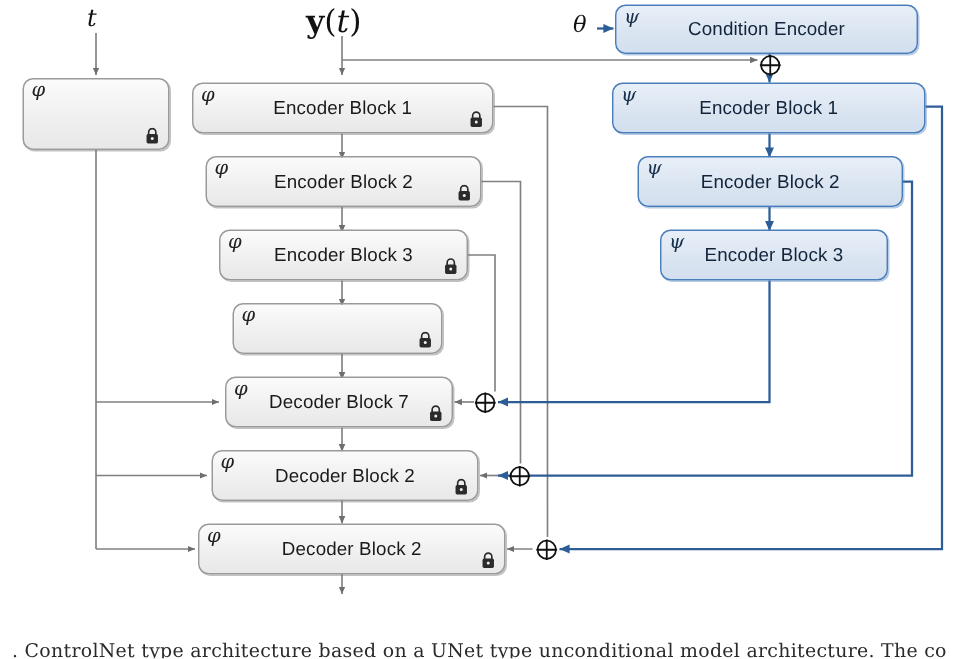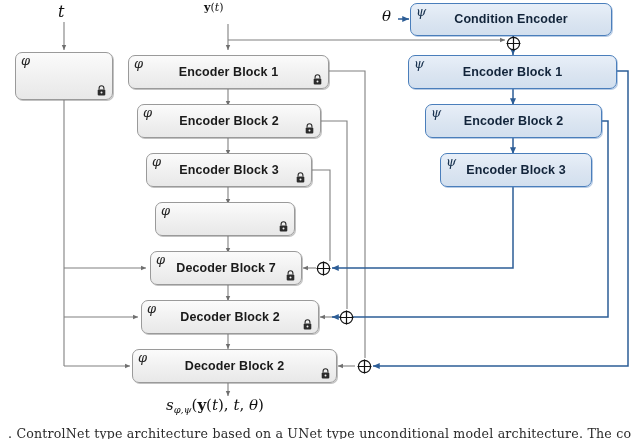--- a/index.html
+++ b/index.html
@@ -44,21 +44,20 @@
     border: 1px solid #4a7ebb;
     box-shadow: 1px 1px 0 rgba(74,126,187,0.40);
   }
   .block .blabel {
     font-size: 12.5px;
     color: #1a1a1a;
     letter-spacing: 0.1px;
     line-height: 1.15;
     padding: 0 16px;
     white-space: pre-line;
-    font-weight: bold;
   }
   .block.blue .blabel { color: #12243a; }
 
   .param {
     position: absolute;
     left: 5px;
     top: 1px;
     font-family: "DejaVu Serif", serif;
     font-style: italic;
     font-size: 13px;
@@ -172,31 +171,28 @@
       <path d="M 602 121 L 608 121 L 608 317 L 332 317" marker-end="url(#ablue)"></path>
 
       <path d="M 617 71 L 628 71 L 628 366 L 373 366" marker-end="url(#ablue)"></path>
     </g>
   </svg>
 
   <div class="mathlabel" style="left:58px; top:2px; font-size:16px;">
     <span class="it">t</span>
   </div>
 
-  <div class="mathlabel" style="left:204px; top:1px; font-size:11px;">
+  <div class="mathlabel" style="left:204px; top:1px; font-size:21px;">
     <span class="bf">y</span><span>(</span><span class="it">t</span><span>)</span>
   </div>
 
   <div class="mathlabel" style="left:382px; top:7px; font-size:15px;">
     <span class="it">θ</span>
   </div>
 
-  <div class="mathlabel" style="left:166px; top:396px; font-size:15px;">
-    <span class="it">s</span><span class="sub">φ,ψ</span><span>(</span><span class="bf">y</span><span>(</span><span class="it">t</span><span>), </span><span class="it">t</span><span>, </span><span class="it">θ</span><span>)</span>
-  </div>
 
   <div class="block gray" style="left:15px; top:52px; width:98px; height:48px;">
     <span class="param">φ</span>
     <svg class="lock" viewBox="0 0 9 11">
       <path d="M2.1 4.6 V3.1 a2.4 2.4 0 0 1 4.8 0 V4.6" fill="none" stroke="#2b2b2b" stroke-width="1.1"></path>
       <rect x="0.7" y="4.4" width="7.6" height="6.2" rx="1.1" fill="#2b2b2b"></rect>
       <circle cx="4.5" cy="7.4" r="1.0" fill="#f0f0f0"></circle>
     </svg>
   </div>
 

